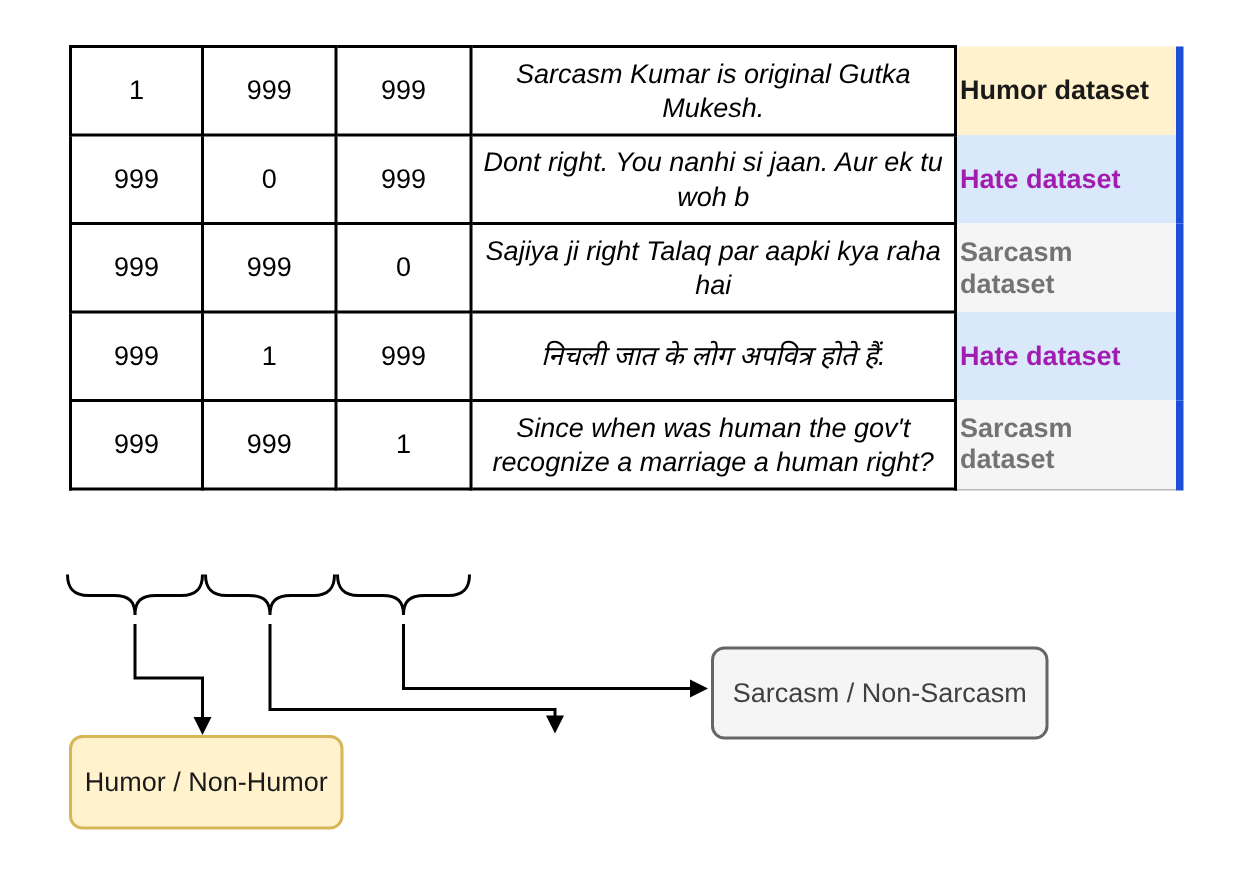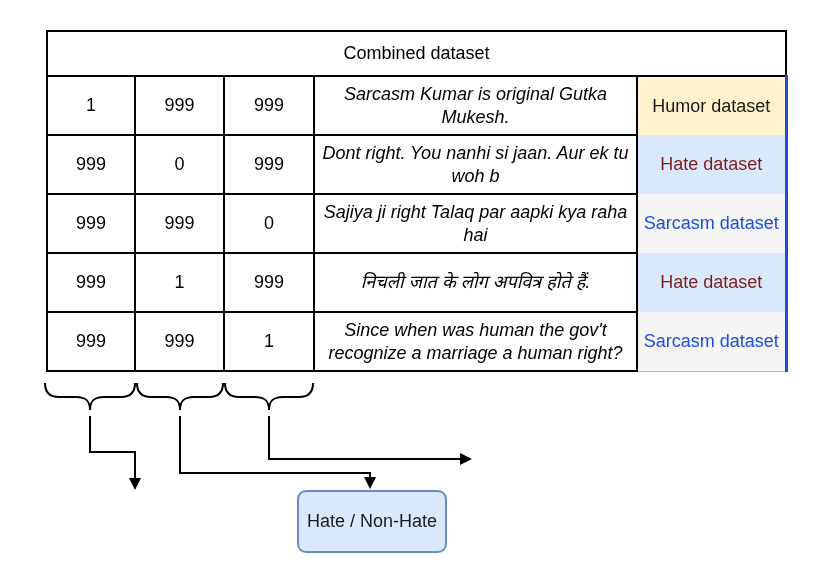--- a/index.html
+++ b/index.html
@@ -12,25 +12,25 @@
     border-collapse:collapse;table-layout:fixed;
   }
   table.ds td{font-size:18px;vertical-align:middle;}
   td.hdr{border:2px solid #000;text-align:center;height:41px;background:#fff;}
   tr.bodyrow{height:59px;}
   td.num{border:2px solid #000;text-align:center;background:#fff;}
   td.txt{
     border:2px solid #000;text-align:center;font-style:italic;
     padding:2px 7px;line-height:1.25;background:#fff;
   }
-  td.lbl{text-align:center;border:none;border-right:3px solid #1d4ed8;padding:0 2px;}
+  td.lbl{text-align:left;border:none;border-right:5px solid #1d4ed8;padding:0 2px;font-weight:bold;}
   tr.lastrow td.lbl{border-bottom:1px solid #b9b9b9;}
   td.lbl.humor{background:#FFF2CC;color:#1a1a1a;}
-  td.lbl.hate{background:#DAE8FC;color:#7f1d1d;}
-  td.lbl.sarcasm{background:#F5F5F5;color:#1d4ed8;}
+  td.lbl.hate{background:#DAE8FC;color:#a21caf;}
+  td.lbl.sarcasm{background:#F5F5F5;color:#737373;}
   svg.overlay{position:absolute;left:0;top:0;pointer-events:none;}
   .obox{
     position:absolute;display:flex;align-items:center;justify-content:center;
     font-size:18px;border-radius:9px;border:2px solid #000;text-align:center;
   }
   .obox.humor{left:46px;top:490px;width:179px;height:59px;background:#FFF2CC;border-color:#D6B656;color:#1a1a1a;}
   .obox.hate{left:297px;top:490px;width:146px;height:59px;background:#DAE8FC;border-color:#6C8EBF;color:#1a1a1a;}
   .obox.sarcasm{left:474px;top:431px;width:221px;height:58px;background:#F5F5F5;border-color:#666666;color:#404040;}
 </style>
 </head>
@@ -40,23 +40,20 @@
 
   <table class="ds">
     <colgroup>
       <col style="width:88px">
         <col style="width:89px">
         <col style="width:90px">
       <col style="width:323px">
         <col style="width:149px">
     </colgroup>
     <tbody>
-        <tr>
-      <td class="hdr" colspan="5">Combined dataset</td>
-    </tr>
     <tr class="bodyrow">
       <td class="num">1</td>
       <td class="num">999</td>
       <td class="num">999</td>
       <td class="txt">Sarcasm Kumar is original Gutka Mukesh.</td>
       <td class="lbl humor">Humor dataset</td>
     </tr>
     <tr class="bodyrow">
       <td class="num">999</td>
       <td class="num">0</td>
@@ -97,17 +94,20 @@
       <path d="M180,416 L180,473 L370,473 L370,478"></path>
       <path d="M269,416 L269,459 L461,459"></path>
     </g>
     <g fill="#000" stroke="none">
       <polygon points="129,478 141,478 135,490"></polygon>
       <polygon points="364,477 376,477 370,489"></polygon>
       <polygon points="460,453 460,465 472,459"></polygon>
     </g>
   </svg>
 
-  <div class="obox hate">
-    <span>Hate / Non-Hate</span>
+  <div class="obox humor">
+    <span>Humor / Non-Humor</span>
+  </div>
+  <div class="obox sarcasm">
+    <span>Sarcasm / Non-Sarcasm</span>
   </div>
 
 </div>
 
 </body></html>

